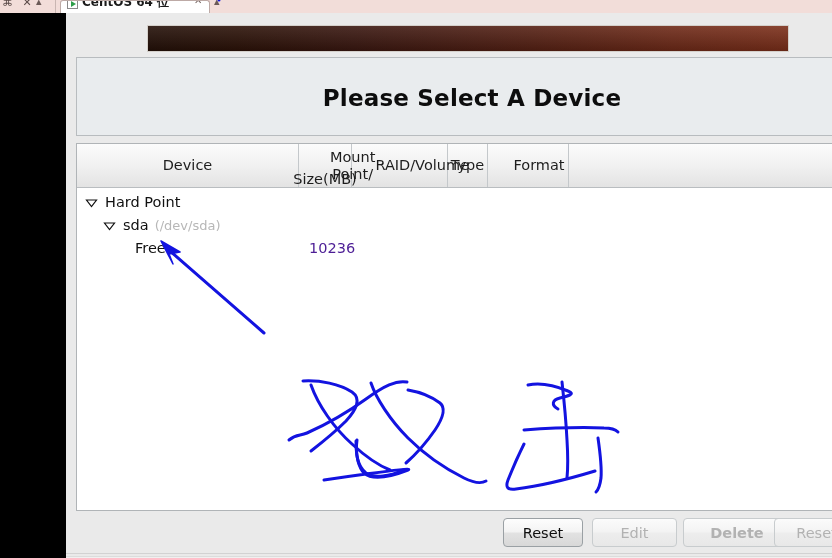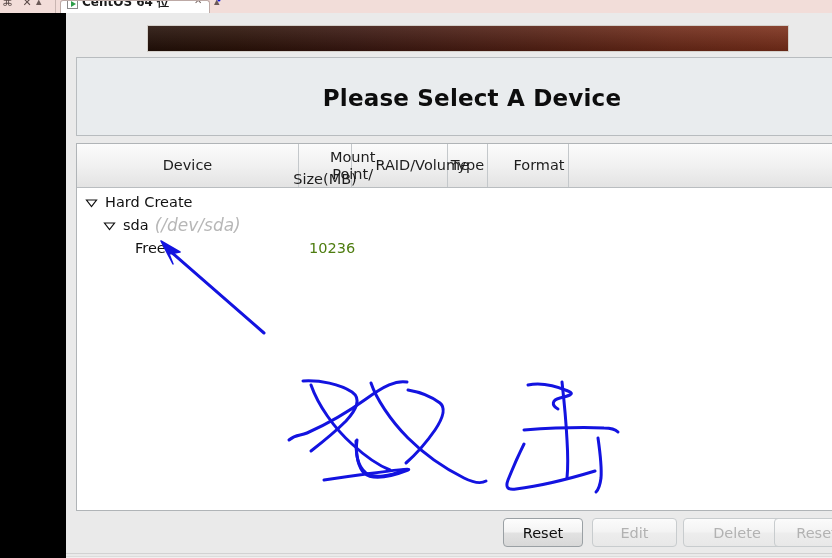--- a/index.html
+++ b/index.html
@@ -164,28 +164,27 @@
   }
   .twist-box {
     position: relative;
     width: 13px; height: 13px;
     margin-right: 7px;
     flex: 0 0 auto;
   }
   .twist-box svg { position: absolute; left: 0; top: 0; }
   .dev-path {
     color: #b7b7b7;
-    font-size: 17px;
+    font-size: 13px;
     margin-left: 6px;
-    font-style: italic;
   }
   .cell-size {
     position: absolute;
     left: 152px;
-    font-size: 14.5px; color: #4d7c0f;
+    font-size: 14.5px; color: #4c1d95;
   }
 
   
   .annot {
     position: absolute; left: 0; top: 0;
     width: 832px; height: 558px;
     pointer-events: none;
   }
 
   
@@ -276,42 +275,42 @@
             <div></div>
           </div>
         </div>
       <div class="tree-body" id="tree-body">
           <div class="trow" style="left: 0px; top: 2px; width: 790px; padding-left: 8px;">
             <span class="twist-box">
               <svg width="13" height="13" viewBox="0 0 13 13">
                 <path d="M1.5 4 L11.5 4 L6.5 10.5 Z" fill="none" stroke="#111" stroke-width="1.2"></path>
               </svg>
             </span>
-            <span>Hard Create</span>
+            <span>Hard Point</span>
           </div>
           <div class="trow" style="left: 0px; top: 25px; width: 790px; padding-left: 26px;">
             <span class="twist-box">
               <svg width="13" height="13" viewBox="0 0 13 13">
                 <path d="M1.5 4 L11.5 4 L6.5 10.5 Z" fill="none" stroke="#111" stroke-width="1.2"></path>
               </svg>
             </span>
             <span>sda</span>
             <span class="dev-path">(/dev/sda)</span>
           </div>
           <div class="trow" style="left: 0px; top: 48px; width: 790px; padding-left: 58px;">
             <span>Free</span>
             <span class="cell-size" style="left: 232px;">10236</span>
           </div>
         </div>
     </div>
 
     <div class="btnrow" id="btnrow">
         <div class="btn" style="left: 437px; width: 80px;">Reset</div>
         <div class="btn disabled" style="left: 526px; width: 85px;">Edit</div>
-        <div class="btn disabled" style="left: 617px; width: 108px;">Delete</div>
+        <div class="btn disabled" style="left: 617px; width: 108px; font-weight: bold;">Delete</div>
         <div class="btn disabled" style="left: 708px; width: 85px;">Reset</div>
       </div>
     <div class="bottom-divider"></div>
     <div class="bottom-divider2"></div>
     <div class="bottom-filler"></div>
   </div>
 
   <svg class="annot" id="annot-layer" viewBox="0 0 832 558">
       <path d="M264 333 L170 251" fill="none" stroke="#1313e0" stroke-width="3" stroke-linecap="round" stroke-linejoin="round"></path>
       <path d="M161 241 L180 252 L169 254 L173 264 Z" fill="#1313e0" stroke="#1313e0" stroke-width="1.5" stroke-linejoin="round"></path>

